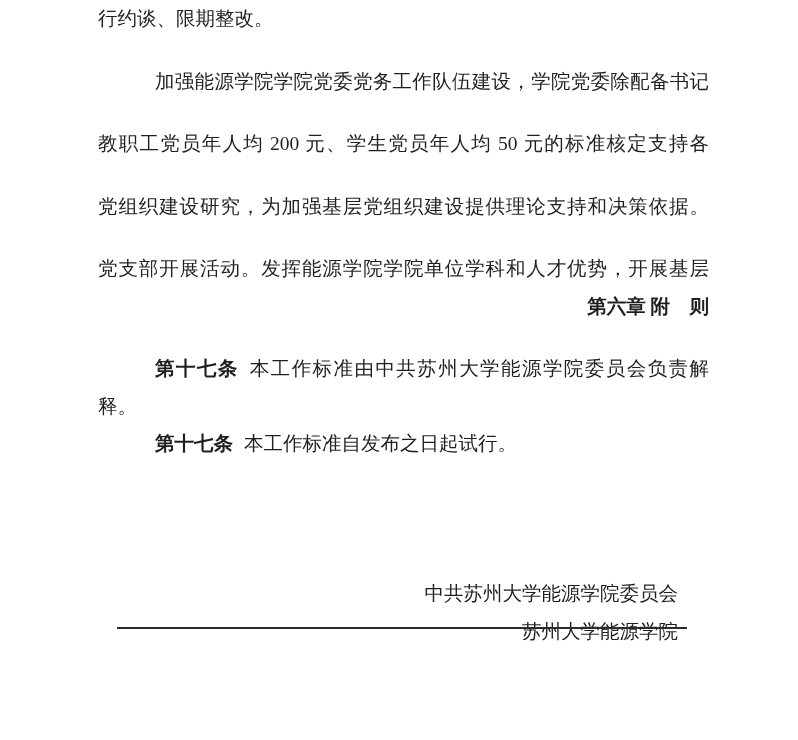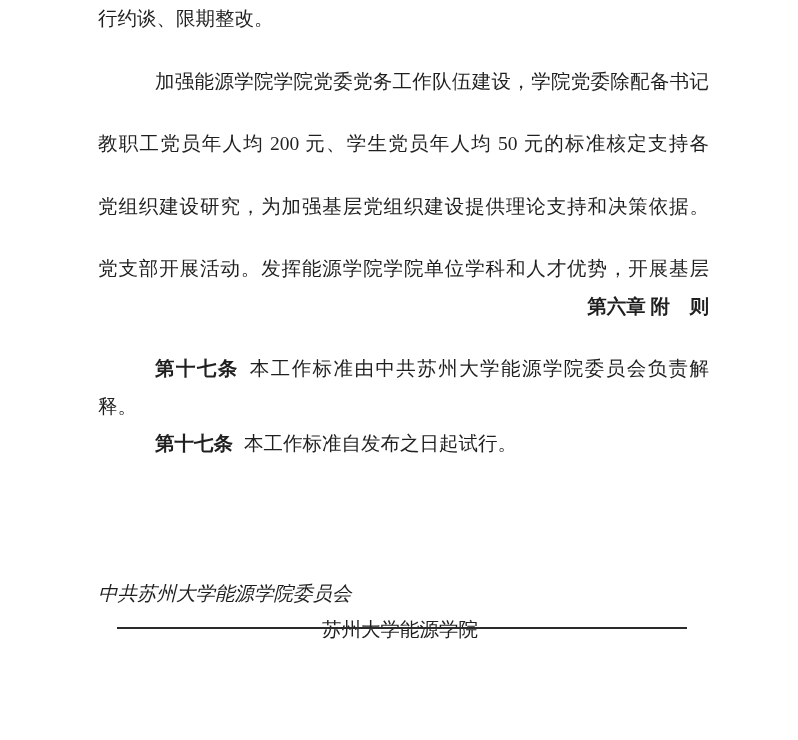--- a/index.html
+++ b/index.html
@@ -20,27 +20,26 @@
     top: 0;
     width: 611px;
   }
   .line { height: 37.5px; line-height: 37.5px; }
   .just { text-align: justify; text-align-last: justify; margin-top: 25px; }
   .indent { padding-left: 57px; }
   .center { text-align: center; }
   .b { font-weight: bold; text-align: right; }
   .label { margin-right: 11px; font-weight: bold; }
   .spacer { height: 112.5px; }
-  .sig { padding-right: 31px; font-style: italic; }
+  .sig { text-align: right; padding-right: 31px; }
   .footer-row {
     display: flex;
-    justify-content: center;
+    justify-content: flex-end;
     padding-left: 24px;
     padding-right: 31px;
-    font-family: Liberation Mono, monospace;
   }
   .rule {
     position: absolute;
     left: 117px;
     top: 627px;
     width: 570px;
     height: 0;
     border-top: 2px solid #2b2b2b;
   }
 </style>

